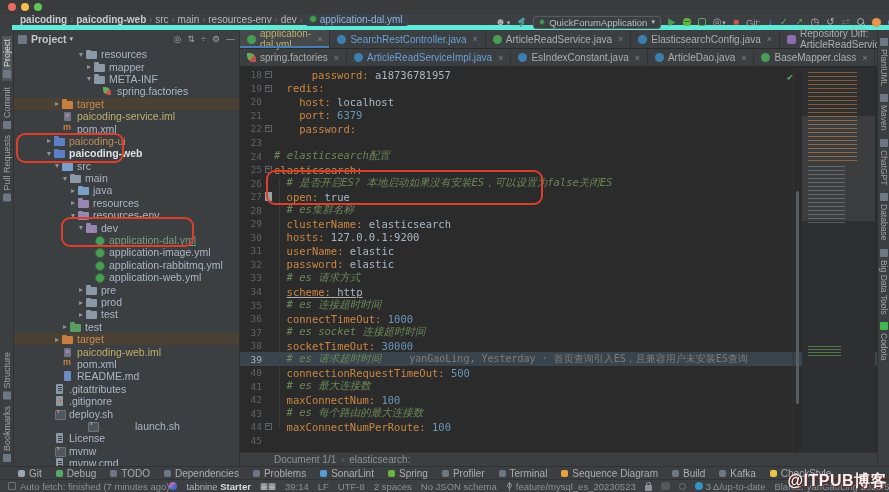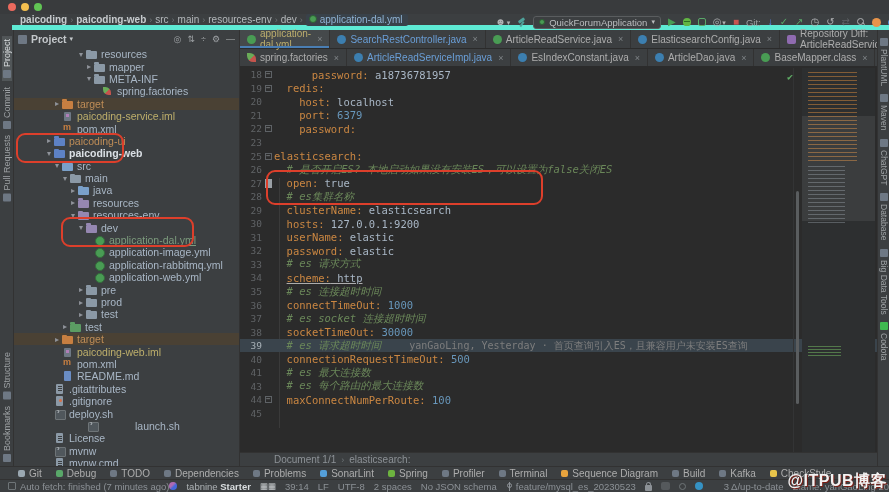--- a/index.html
+++ b/index.html
@@ -537,20 +537,25 @@
               <span class="fold">−</span>
             </span>
             <span class="code" style="padding-left: 25.2px;"><span class="tk-k">password:</span></span>
           </div>
           <div class="eline">
             <span class="num">23</span>
             <span class="foldc"></span>
             <span class="code" style="padding-left: 0px;"></span>
           </div>
           <div class="eline">
+            <span class="num">24</span>
+            <span class="foldc"></span>
+            <span class="code" style="padding-left: 0px;"><span class="tk-c"># elasticsearch配置</span></span>
+          </div>
+          <div class="eline">
             <span class="num">25</span>
             <span class="foldc">
               <span class="fold">−</span>
             </span>
             <span class="code" style="padding-left: 0px;"><span class="tk-k">elasticsearch:</span></span>
           </div>
           <div class="eline">
             <span class="num">26</span>
             <span class="foldc"></span>
             <span class="code" style="padding-left: 12.6px;"><span class="tk-c"># 是否开启ES? 本地启动如果没有安装ES，可以设置为false关闭ES</span></span>
@@ -625,20 +630,25 @@
           </div>
           <div class="eline">
             <span class="num">40</span>
             <span class="foldc"></span>
             <span class="code" style="padding-left: 12.6px;"><span class="tk-k">connectionRequestTimeOut:</span><span class="tk-n"> 500</span></span>
           </div>
           <div class="eline">
             <span class="num">41</span>
             <span class="foldc"></span>
             <span class="code" style="padding-left: 12.6px;"><span class="tk-c"># es 最大连接数</span></span>
+          </div>
+          <div class="eline">
+            <span class="num">42</span>
+            <span class="foldc"></span>
+            <span class="code" style="padding-left: 12.6px;"><span class="tk-k">maxConnectNum:</span><span class="tk-n"> 100</span></span>
           </div>
           <div class="eline">
             <span class="num">43</span>
             <span class="foldc"></span>
             <span class="code" style="padding-left: 12.6px;"><span class="tk-c"># es 每个路由的最大连接数</span></span>
           </div>
           <div class="eline">
             <span class="num">44</span>
             <span class="foldc">
               <span class="fold">−</span>
@@ -770,21 +780,21 @@
           <span class="sb-seg">2 spaces</span>
           <span class="sb-seg">No JSON schema</span>
         </span>
       <span style="display:flex;align-items:center;gap:3px">
         <span class="branch-ic"></span>
         <span>feature/mysql_es_20230523</span>
       </span>
       <span class="lock"></span>
       <span class="sb-ic1"></span>
       <span class="sb-ic2"></span>
-      <span style="display:flex;align-items:center;gap:21px">
+      <span style="display:flex;align-items:center;gap:3px">
         <span class="bluedot"></span>
         <span>3 Δ/up-to-date</span>
       </span>
       <span>Blame: yanGaoLing 2023/5/20, 10:18</span>
     </div>
   </div>
 
   <div class="redbox" style="left:16px;top:133px;width:108px;height:30px"></div>
   <div class="redbox" style="left:61px;top:217px;width:133px;height:30px"></div>
   <div class="redbox" style="left:266px;top:170px;width:277px;height:35px"></div>

